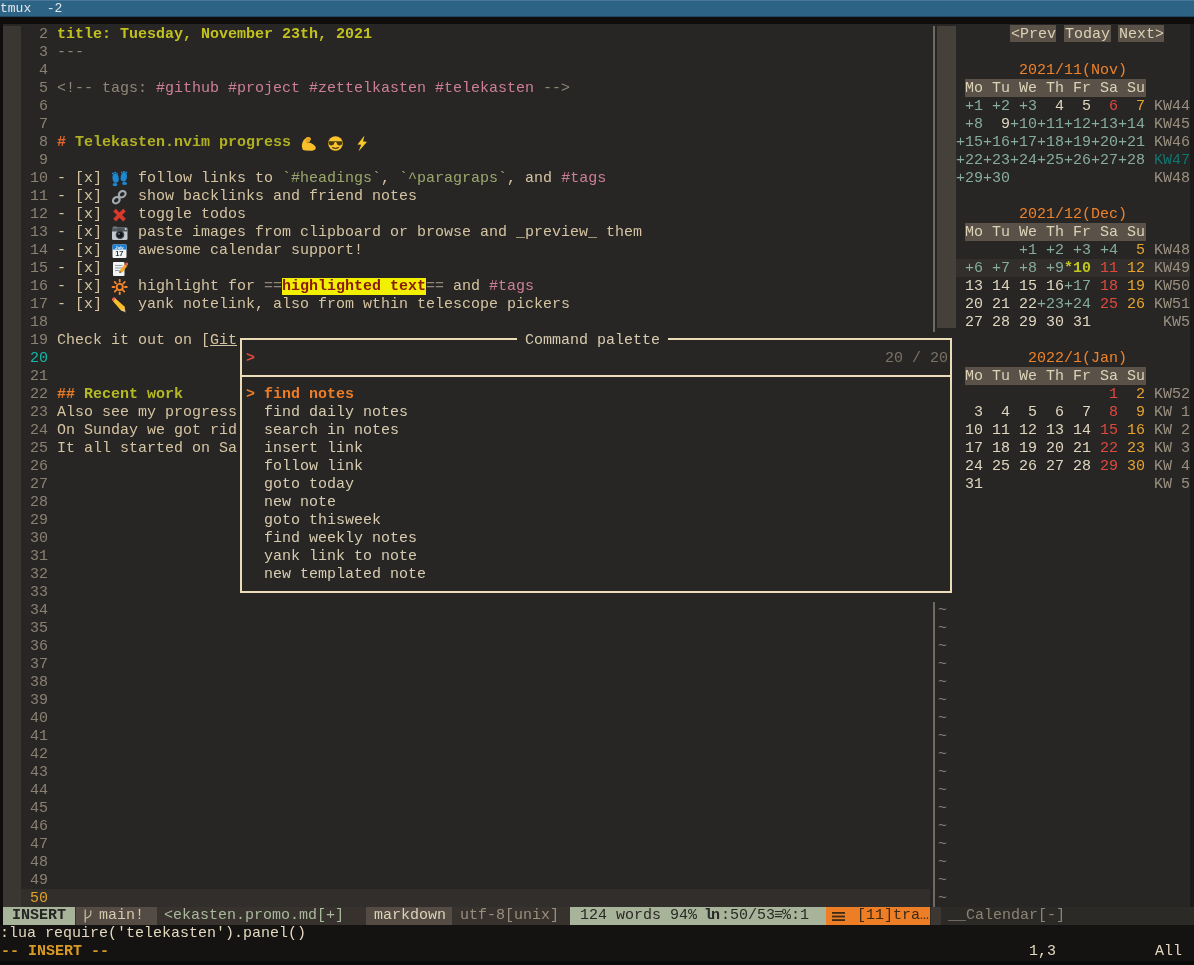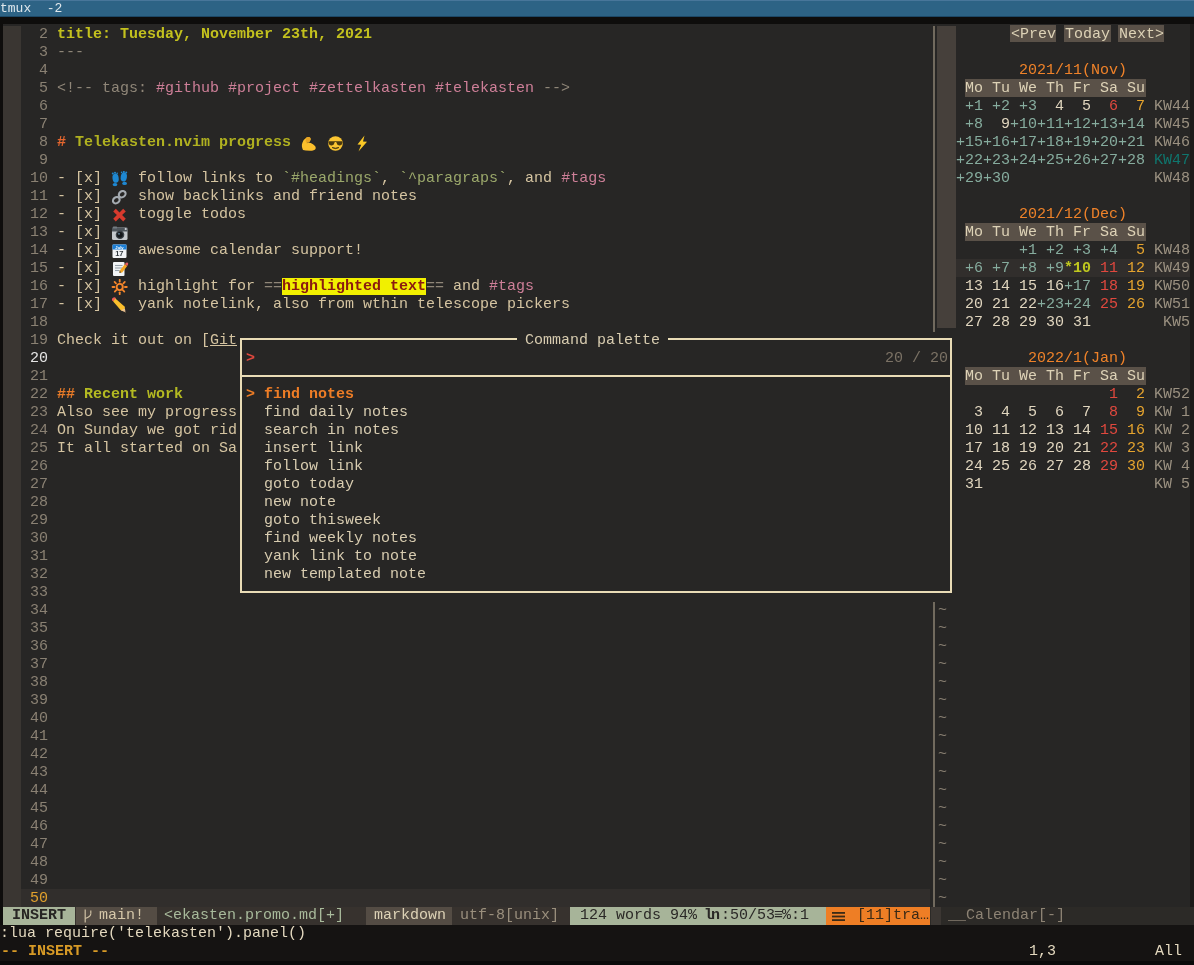--- a/index.html
+++ b/index.html
@@ -33,21 +33,21 @@
     <div class="r" style="left:30px;top:170px;color:#8a8173;">10</div>
     <div class="r" style="left:30px;top:188px;color:#8a8173;">11</div>
     <div class="r" style="left:30px;top:206px;color:#8a8173;">12</div>
     <div class="r" style="left:30px;top:224px;color:#8a8173;">13</div>
     <div class="r" style="left:30px;top:242px;color:#8a8173;">14</div>
     <div class="r" style="left:30px;top:260px;color:#8a8173;">15</div>
     <div class="r" style="left:30px;top:278px;color:#8a8173;">16</div>
     <div class="r" style="left:30px;top:296px;color:#8a8173;">17</div>
     <div class="r" style="left:30px;top:314px;color:#8a8173;">18</div>
     <div class="r" style="left:30px;top:332px;color:#8a8173;">19</div>
-    <div class="r" style="left:30px;top:350px;color:#e5e5e5;">20</div>
+    <div class="r" style="left:30px;top:350px;color:#14b8a6;">20</div>
     <div class="r" style="left:30px;top:368px;color:#8a8173;">21</div>
     <div class="r" style="left:30px;top:386px;color:#8a8173;">22</div>
     <div class="r" style="left:30px;top:404px;color:#8a8173;">23</div>
     <div class="r" style="left:30px;top:422px;color:#8a8173;">24</div>
     <div class="r" style="left:30px;top:440px;color:#8a8173;">25</div>
     <div class="r" style="left:30px;top:458px;color:#8a8173;">26</div>
     <div class="r" style="left:30px;top:476px;color:#8a8173;">27</div>
     <div class="r" style="left:30px;top:494px;color:#8a8173;">28</div>
     <div class="r" style="left:30px;top:512px;color:#8a8173;">29</div>
     <div class="r" style="left:30px;top:530px;color:#8a8173;">30</div>
@@ -75,20 +75,21 @@
     <div class="r" style="left:57px;top:44px;color:#8f8678;">---</div>
     <div class="r" style="left:57px;top:80px;"><span style="color:#8f8678">&lt;!-- tags: </span><span style="color:#ce7f98">#github #project #zettelkasten #telekasten</span><span style="color:#8f8678"> --&gt;</span></div>
     <div class="r" style="left:57px;top:134px;"><span class="b" style="color:#e5662e"># </span><span class="b" style="color:#b0b120">Telekasten.nvim progress</span></div>
     <div class="r" style="left:57px;top:170px;color:#d5c4a1;">- [x]</div>
     <div class="r" style="left:138px;top:170px;color:#d5c4a1;">follow links to <span style="color:#9ba86b">`#headings`</span>, <span style="color:#9ba86b">`^paragraps`</span>, and <span style="color:#ce7f98">#tags</span></div>
     <div class="r" style="left:57px;top:188px;color:#d5c4a1;">- [x]</div>
     <div class="r" style="left:138px;top:188px;color:#d5c4a1;">show backlinks and friend notes</div>
     <div class="r" style="left:57px;top:206px;color:#d5c4a1;">- [x]</div>
     <div class="r" style="left:138px;top:206px;color:#d5c4a1;">toggle todos</div>
     <div class="r" style="left:57px;top:224px;color:#d5c4a1;">- [x]</div>
+    <div class="r" style="left:138px;top:224px;color:#d5c4a1;">paste images from clipboard or browse and _preview_ them</div>
     <div class="r" style="left:57px;top:242px;color:#d5c4a1;">- [x]</div>
     <div class="r" style="left:138px;top:242px;color:#d5c4a1;">awesome calendar support!</div>
     <div class="r" style="left:57px;top:260px;color:#d5c4a1;">- [x]</div>
     <div class="r" style="left:57px;top:278px;color:#d5c4a1;">- [x]</div>
     <div class="r" style="left:138px;top:278px;color:#d5c4a1;">highlight for <span style="color:#8f8678">==</span><span class="b" style="color:#8b1a10;background:#f1f000">highlighted text</span><span style="color:#8f8678">==</span> and <span style="color:#ce7f98">#tags</span></div>
     <div class="r" style="left:57px;top:296px;color:#d5c4a1;">- [x]</div>
     <div class="r" style="left:138px;top:296px;color:#d5c4a1;">yank notelink, also from wthin telescope pickers</div>
     <div class="r" style="left:57px;top:332px;color:#d5c4a1;">Check it out on [<span style="text-decoration:underline">Git</span></div>
     <div class="r" style="left:57px;top:386px;"><span class="b" style="color:#e87b28">## </span><span class="b" style="color:#b4ba22">Recent work</span></div>
     <div class="r" style="left:57px;top:404px;color:#d5c4a1;">Also see my progress</div>

